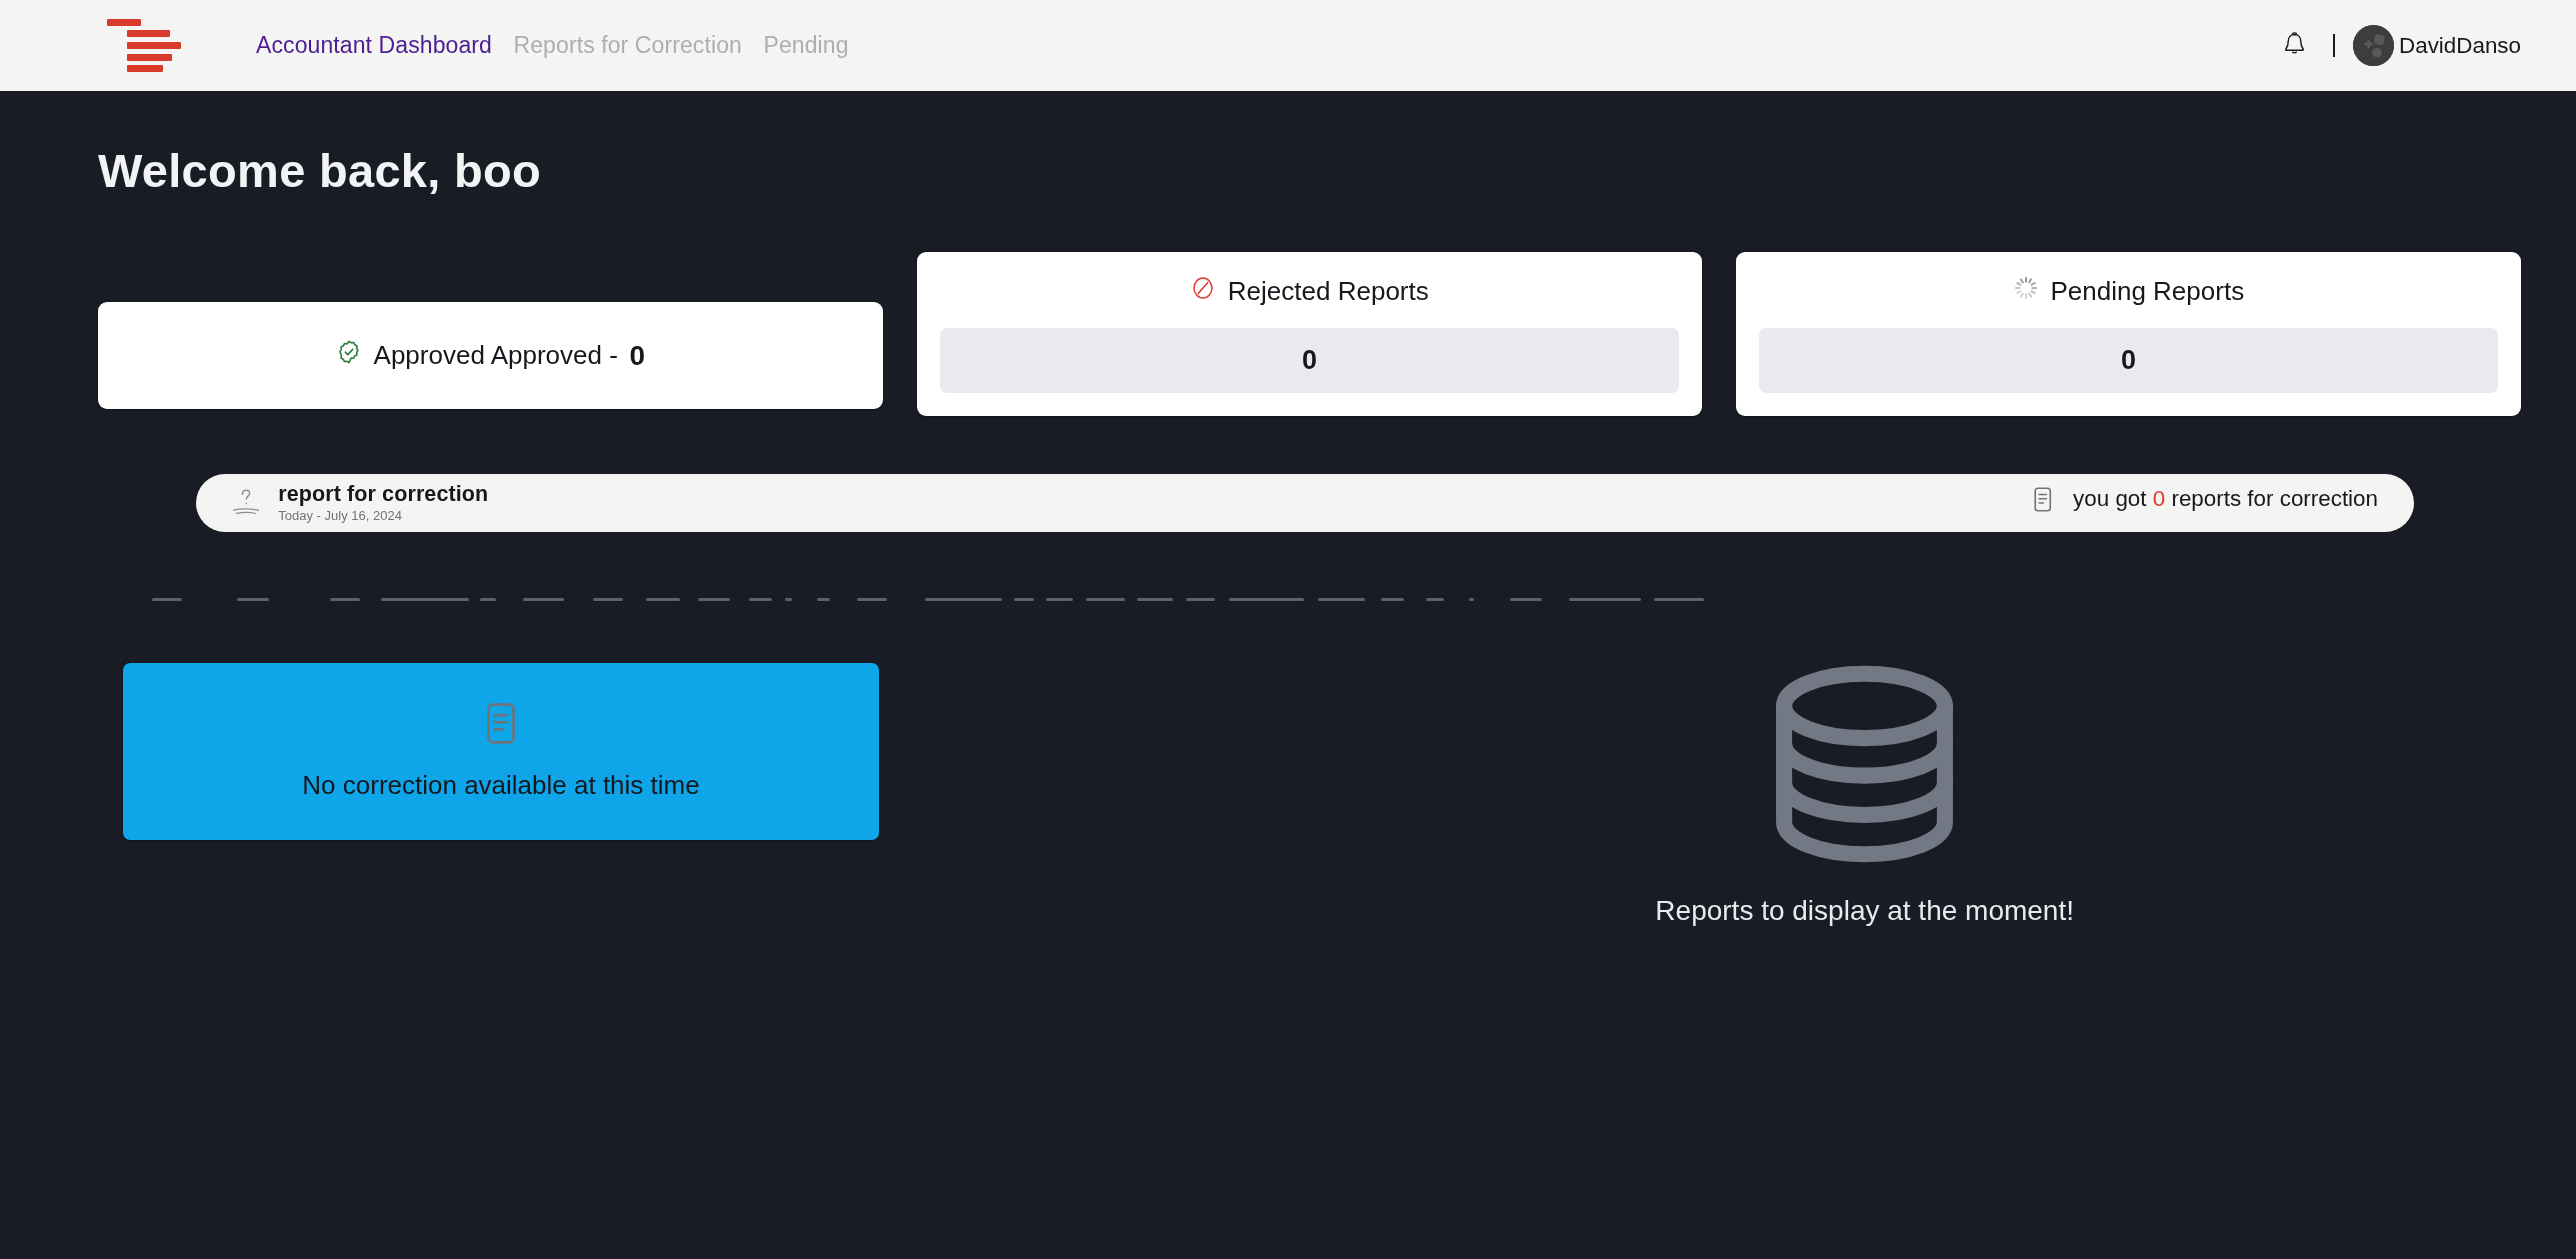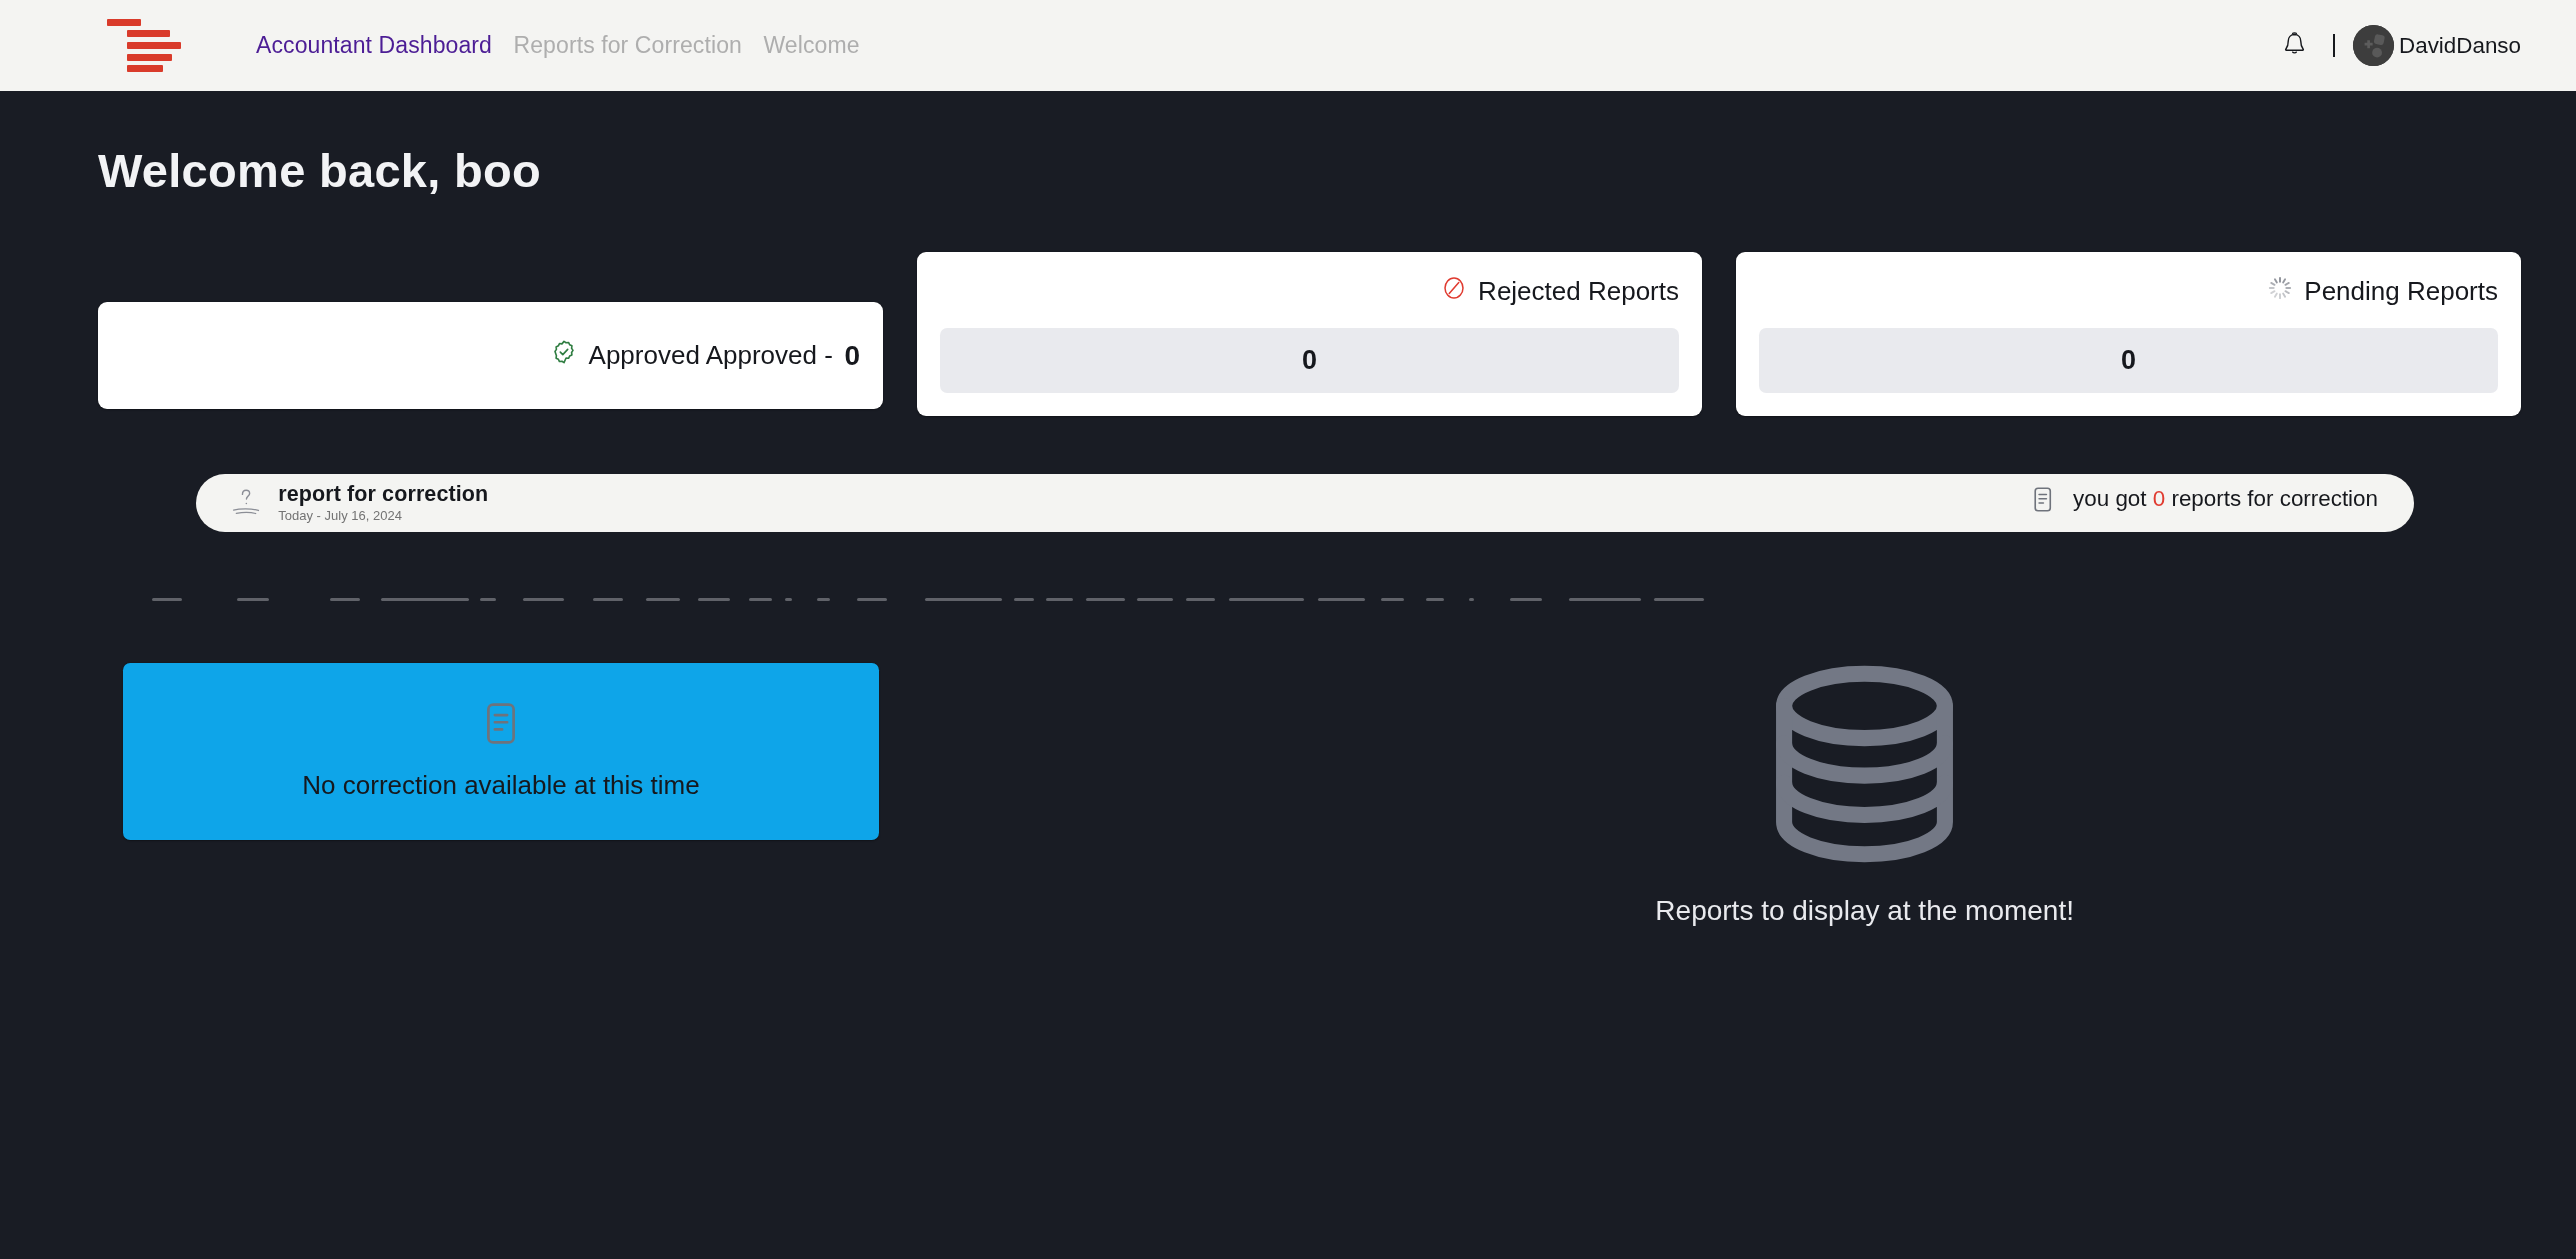--- a/index.html
+++ b/index.html
@@ -111,21 +111,21 @@
     gap: 34px;
     margin-top: 54px;
   }
   .stat-card {
     background: #ffffff;
     border-radius: 9px;
     flex: 1 1 0;
     padding: 23px 23px 23px;
     display: flex;
     flex-direction: column;
-    align-items: flex-end;
+    align-items: center;
     box-shadow: 0 0.9px 1.8px rgba(0,0,0,0.35);
   }
   .stat-card.approved {
     height: 107px;
     justify-content: center;
     padding: 0 23px;
     margin-top: 50px;
   }
   .stat-head {
     display: flex;
@@ -246,21 +246,21 @@
     <i></i>
     <i></i>
     <i></i>
     <i></i>
     <i></i>
   </div>
 
   <nav class="nav">
     <span class="nav-item active">Accountant Dashboard</span>
     <span class="nav-item">Reports for Correction</span>
-    <span class="nav-item">Welcome</span>
+    <span class="nav-item">Pending</span>
   </nav>
 
   <div class="header-right">
     <div class="bell-btn">
       <svg width="27" height="29" viewBox="0 0 24 26" fill="none" stroke="#16181d" stroke-width="1.3" stroke-linecap="round">
         <path d="M12 3.2c-3.4 0-5.6 2.5-5.6 5.8 0 4.2-1.3 6.2-2.2 7.3-.3.4 0 1 .5 1h14.6c.5 0 .8-.6.5-1-.9-1.1-2.2-3.1-2.2-7.3 0-3.3-2.2-5.8-5.6-5.8z"></path>
         <path d="M10.4 2.2c.4-.6 2.8-.6 3.2 0"></path>
         <path d="M10.4 19c.5.8 2.7.8 3.2 0"></path>
       </svg>
     </div>

